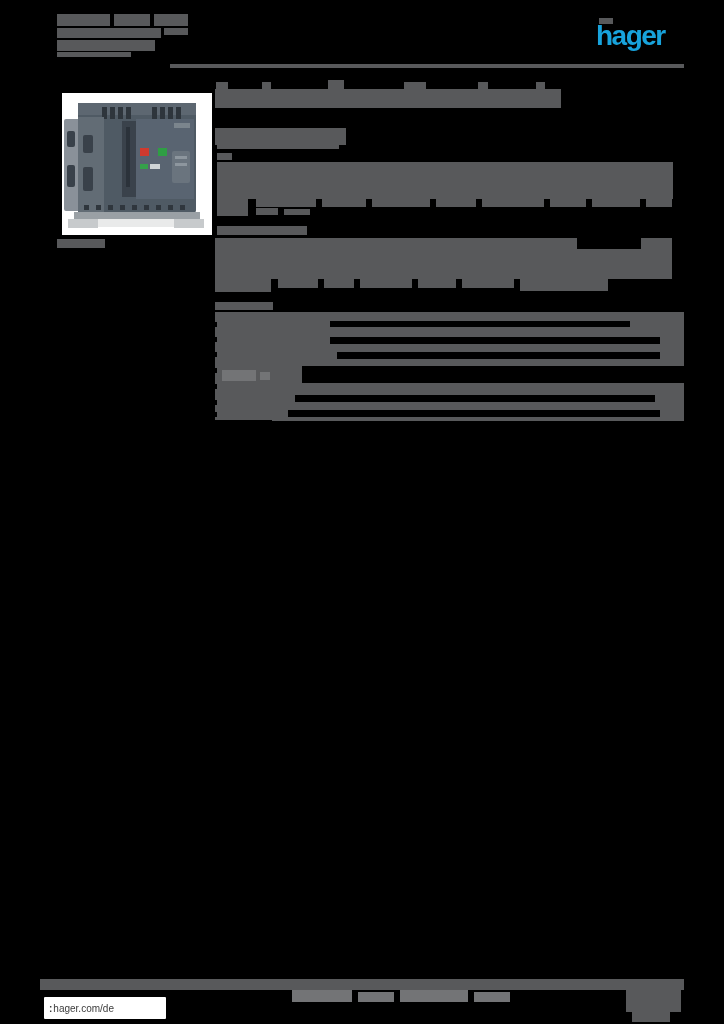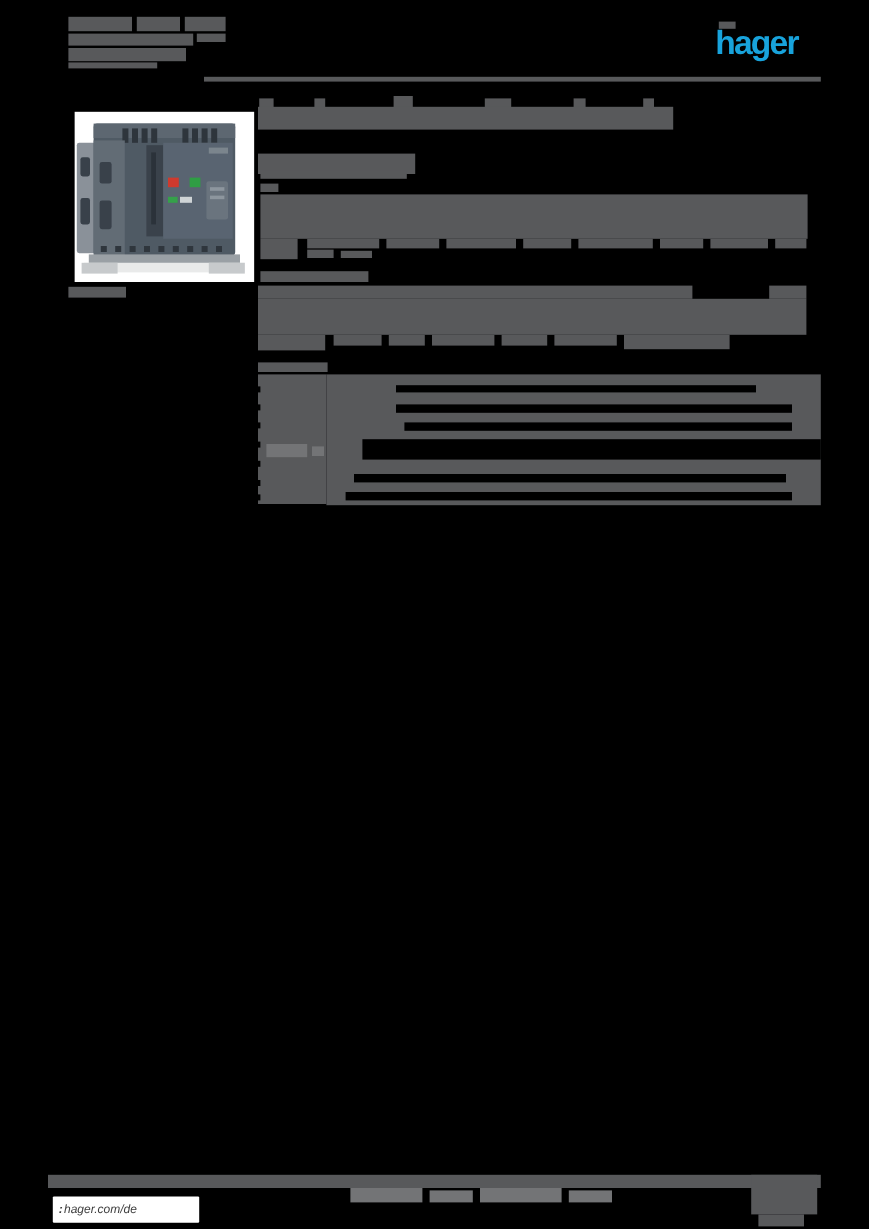--- a/index.html
+++ b/index.html
@@ -8,21 +8,21 @@
   .g{position:absolute;background:#58595b;}
   .k{position:absolute;background:#000;}
   .lg{position:absolute;background:#737476;}
   .logo-text{position:absolute;left:596px;top:22px;color:#18a3dc;
              font-weight:800;font-size:28px;letter-spacing:-1.5px;line-height:1;}
   .rule{position:absolute;left:170px;top:64px;width:514px;height:4px;background:#58595b;}
   .photo{position:absolute;left:62px;top:93px;width:150px;height:142px;}
   .footer-bar{position:absolute;left:40px;top:979px;width:644px;height:11px;background:#58595b;}
   .url-box{position:absolute;left:44px;top:997px;width:122px;height:22px;background:#fff;
            display:flex;align-items:center;border-radius:1px;}
-  .url-text{font-size:10px;color:#3d3d3d;padding-left:5px;white-space:nowrap;font-style:italic;}
+  .url-text{font-size:10px;color:#3d3d3d;padding-left:5px;white-space:nowrap;}
   .url-text::before{content:":";font-weight:700;margin-right:1px;color:#3d3d3d;}
 </style>
 </head>
 <body>
 
 <div class="canvas">
 
   <div class="g" style="left:57px;top:14px;width:53px;height:12px;"></div>
   <div class="g" style="left:114px;top:14px;width:36px;height:12px;"></div>
   <div class="g" style="left:154px;top:14px;width:34px;height:12px;"></div>

